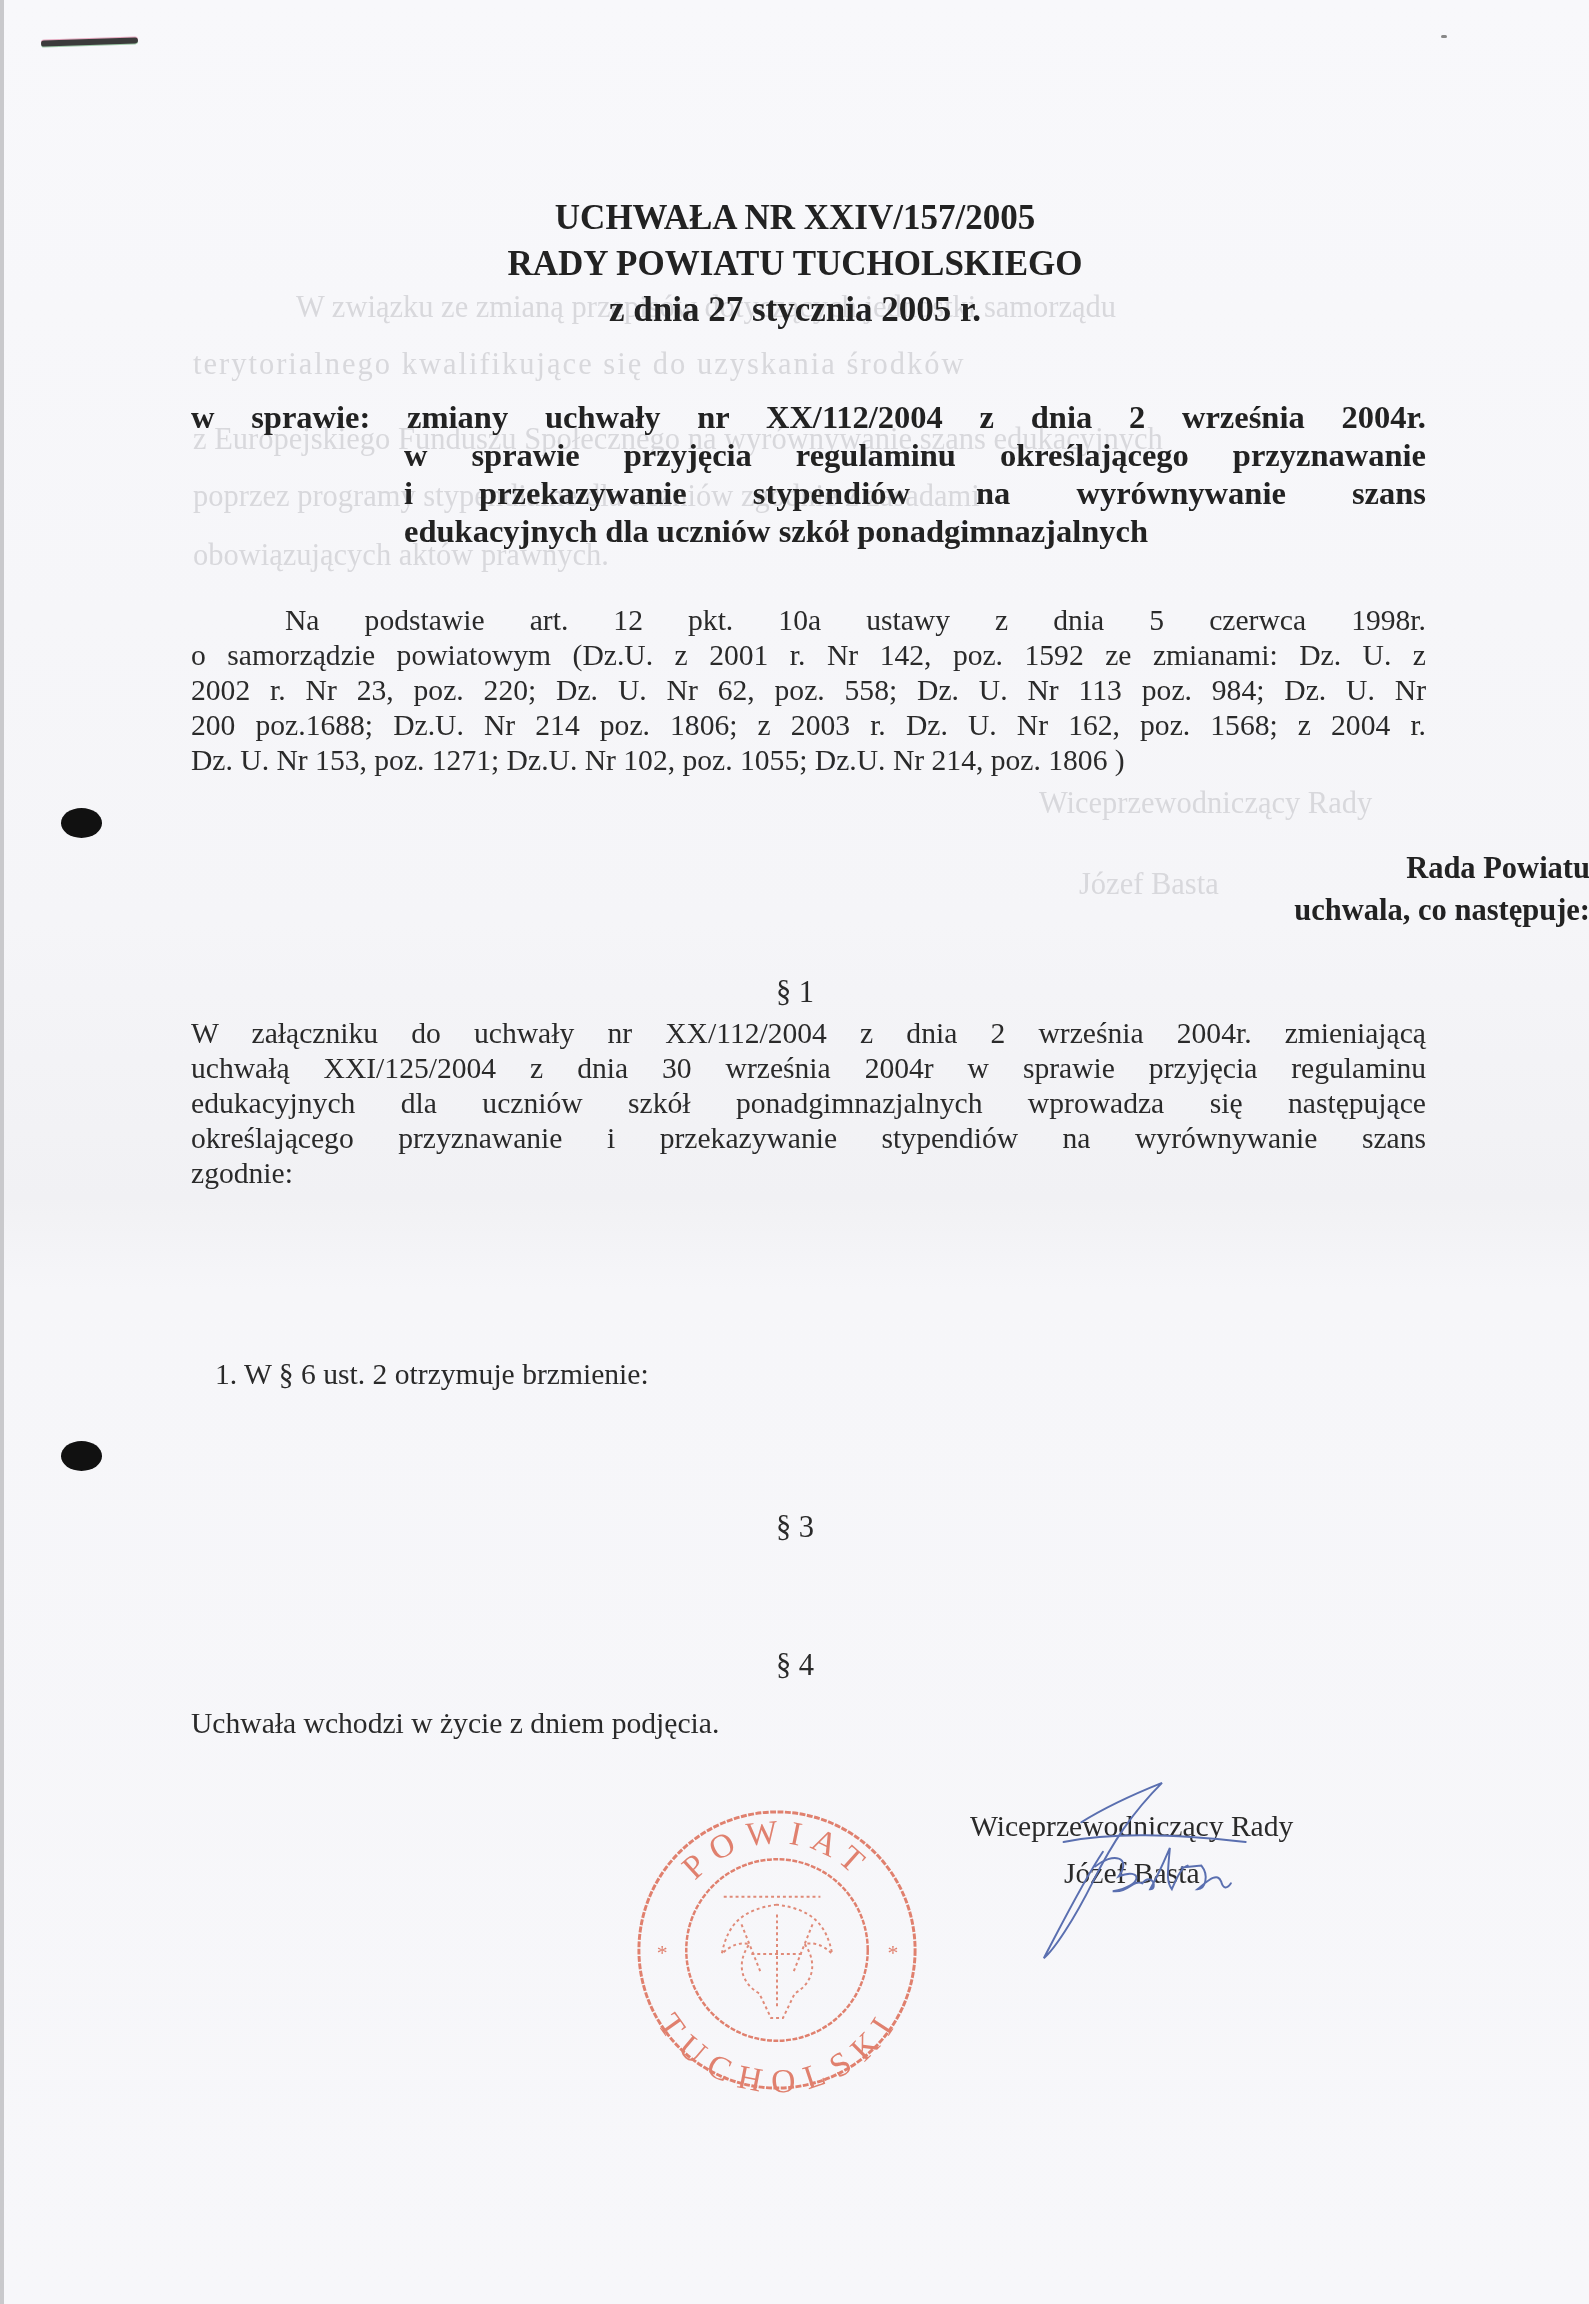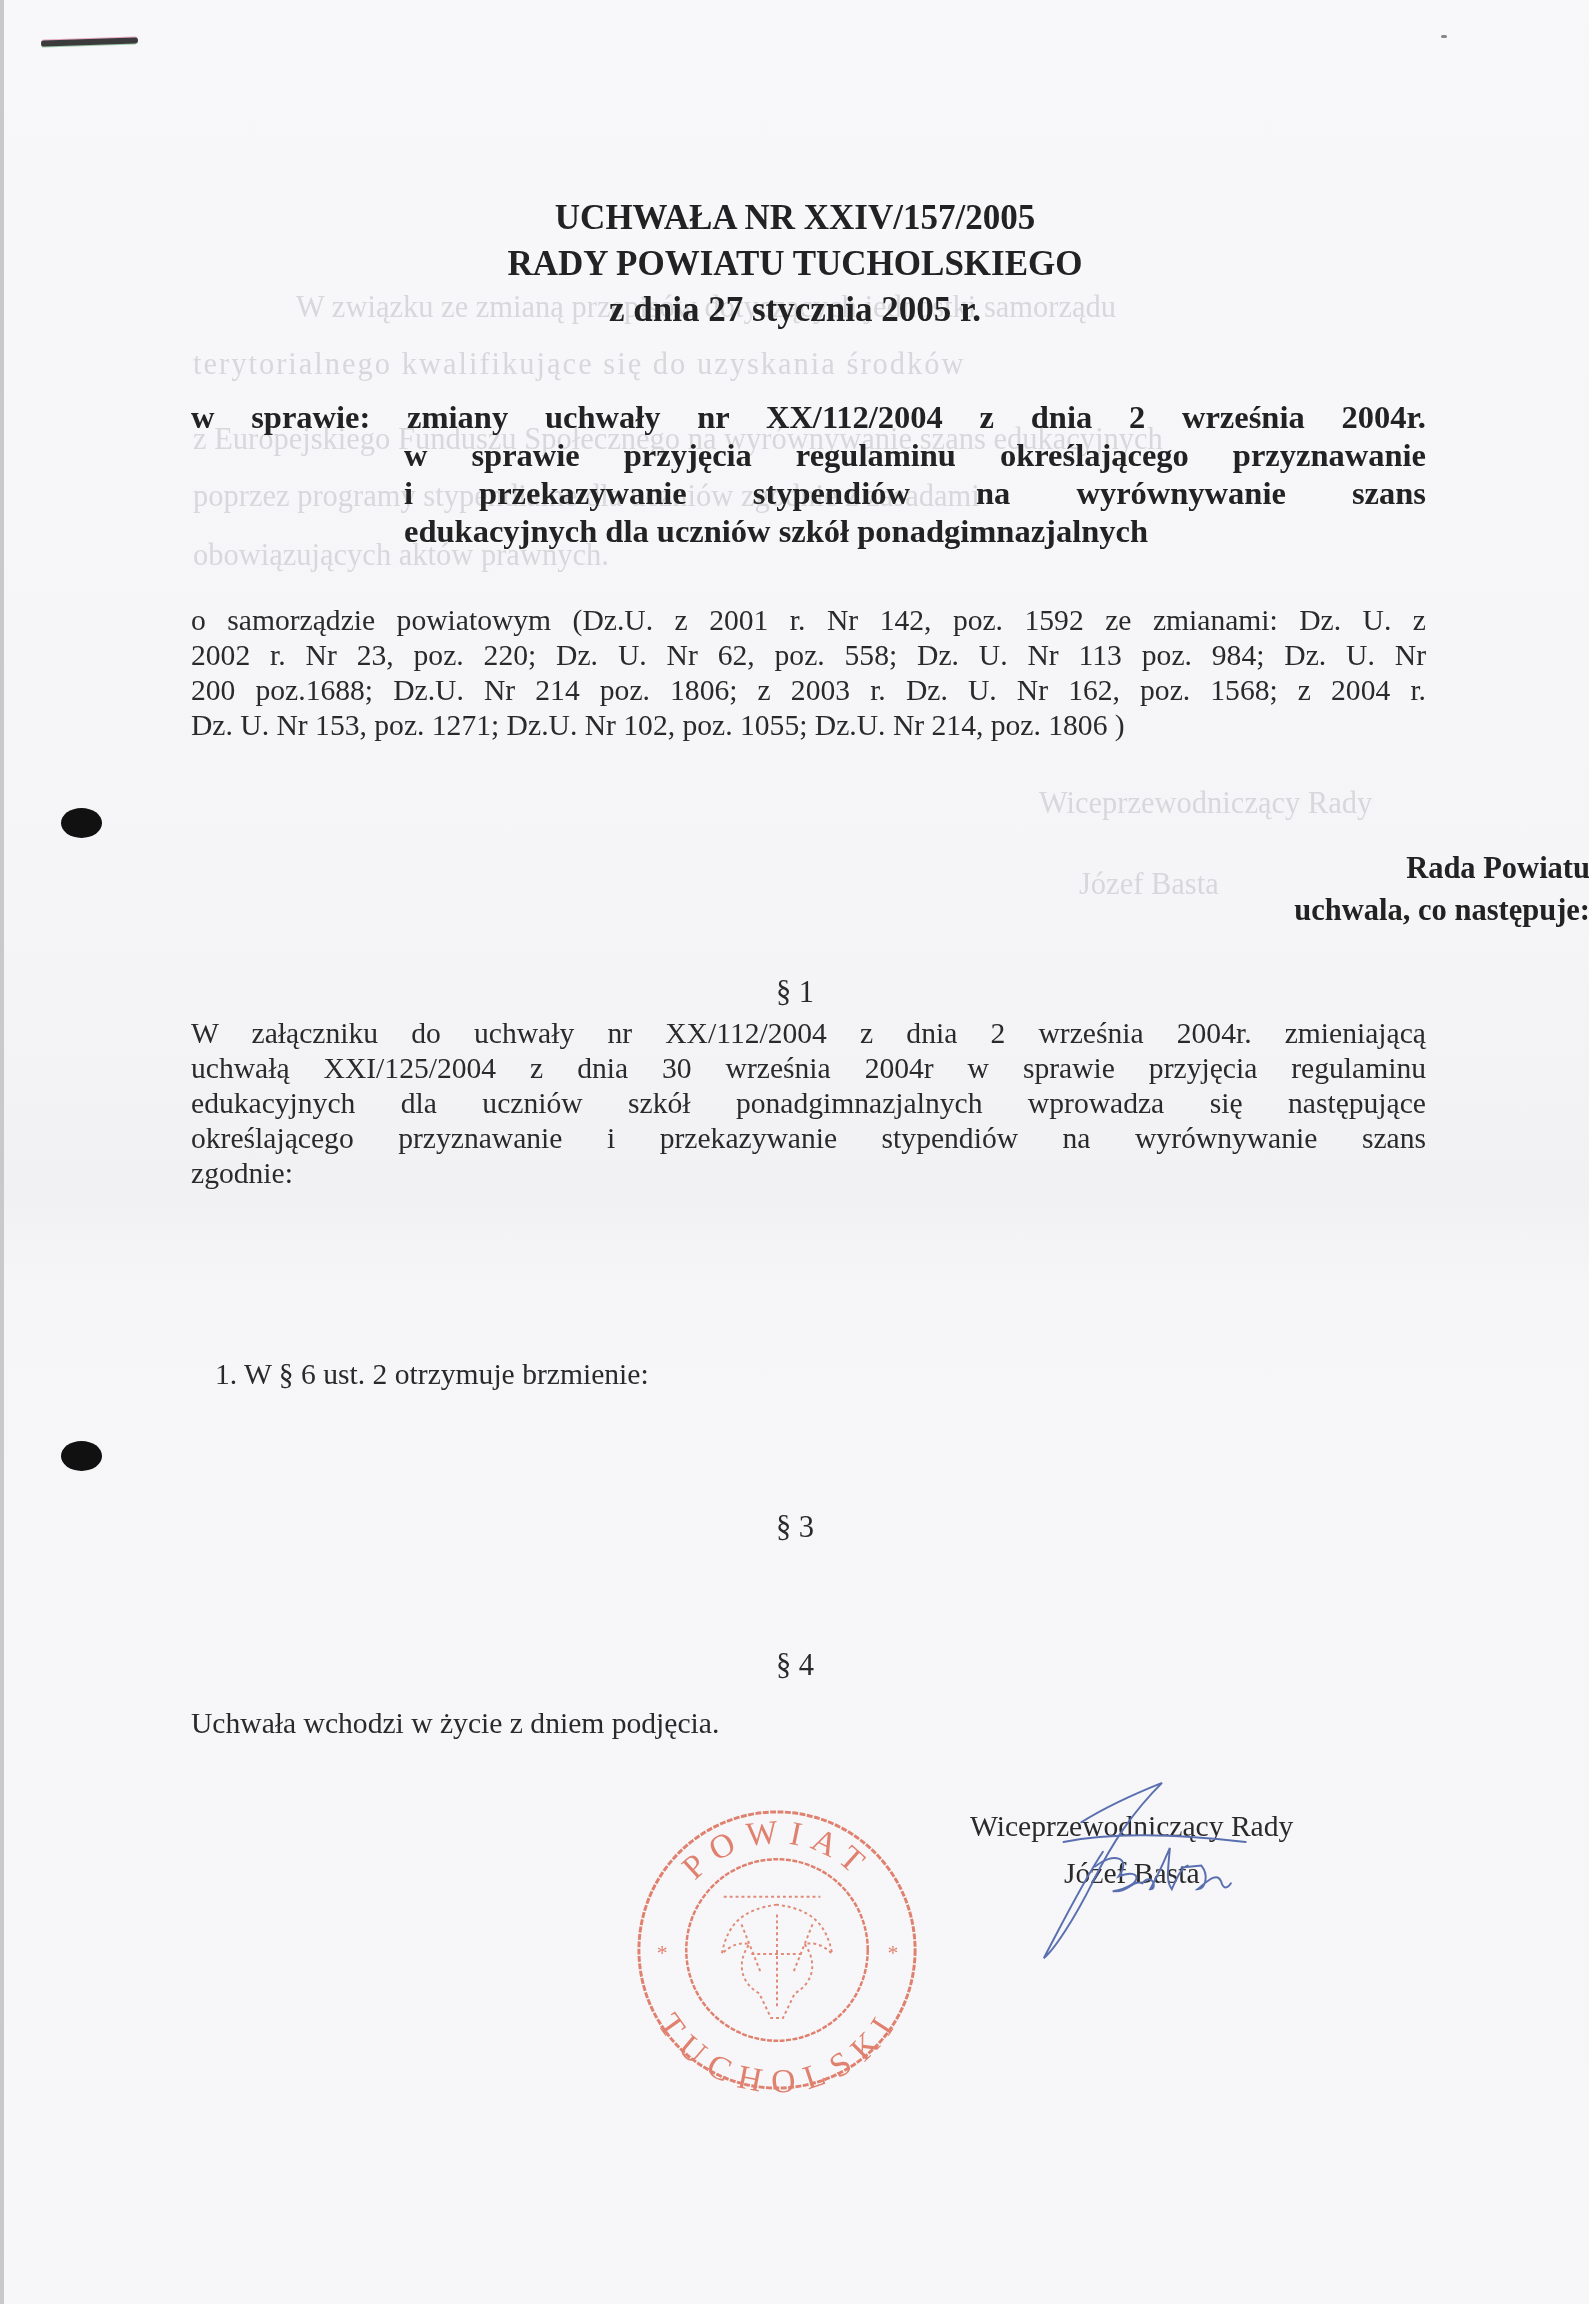--- a/index.html
+++ b/index.html
@@ -206,20 +206,21 @@
   <div class="subject">
     <span class="first">w sprawie: zmiany uchwały  nr XX/112/2004 z dnia 2 września 2004r.</span>
     <span class="rest">
       <span class="j">w sprawie przyjęcia regulaminu określającego przyznawanie</span>
       <span class="j">i przekazywanie stypendiów na wyrównywanie szans</span>
       <span class="l">edukacyjnych dla uczniów szkół ponadgimnazjalnych</span>
     </span>
   </div>
 
   <div class="body-text basis">
+    <span class="line first">Na podstawie art. 12 pkt. 10a ustawy z dnia 5 czerwca 1998r.</span>
     <span class="line">o samorządzie powiatowym (Dz.U. z 2001 r. Nr 142, poz. 1592 ze zmianami: Dz. U. z</span>
     <span class="line">2002 r. Nr 23, poz. 220; Dz. U. Nr 62, poz. 558; Dz. U. Nr 113 poz. 984; Dz. U. Nr</span>
     <span class="line">200 poz.1688; Dz.U. Nr 214 poz. 1806; z 2003 r. Dz. U. Nr 162, poz. 1568; z 2004 r.</span>
     <span class="line last">Dz. U. Nr 153, poz. 1271; Dz.U. Nr 102, poz. 1055; Dz.U. Nr 214, poz. 1806 )</span>
   </div>
 
   <div class="center-bold" style="top:849px;">Rada Powiatu</div>
   <div class="center-bold" style="top:891px;">uchwala, co następuje:</div>
 
   <div class="para-sign" style="top:975px;">§ 1</div>

